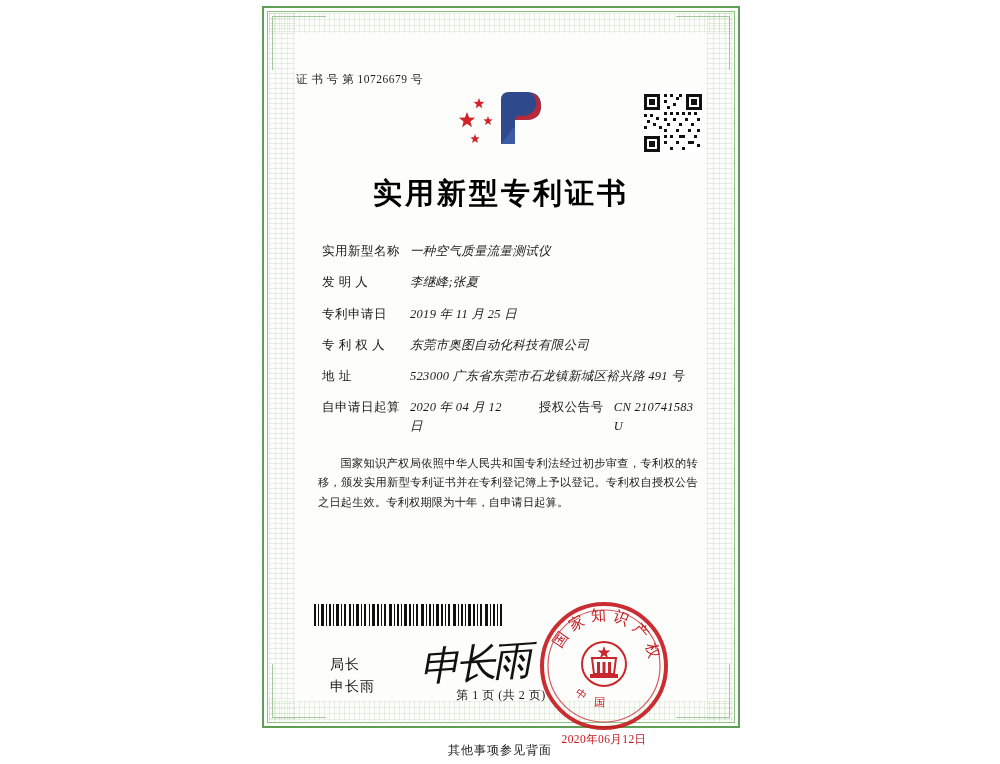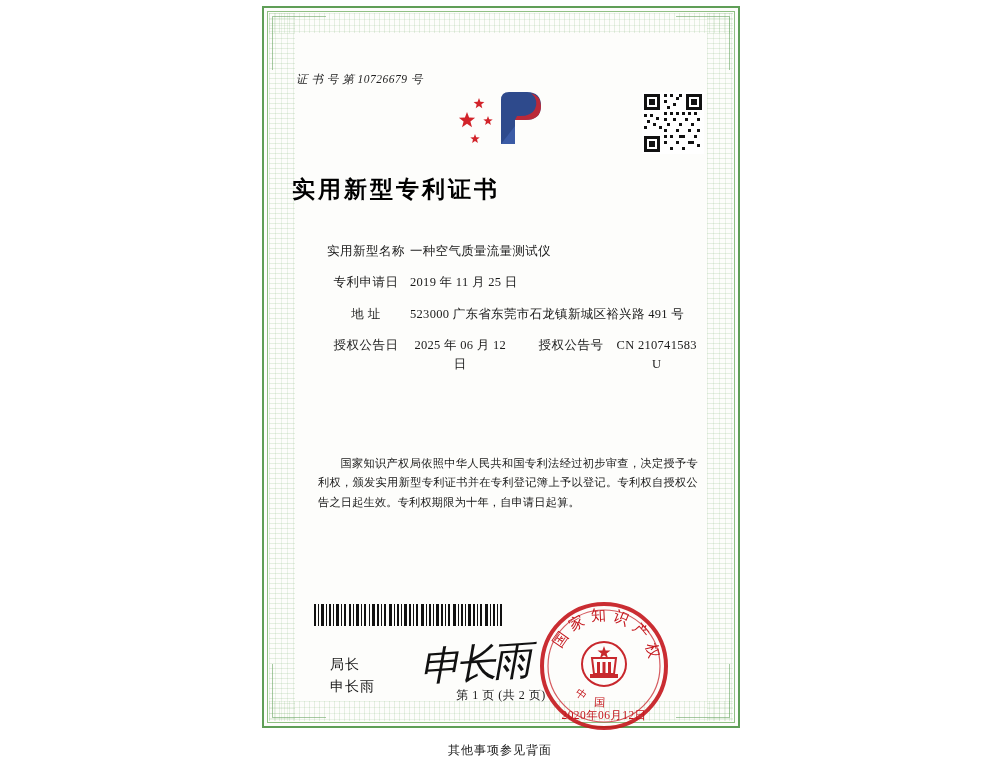--- a/index.html
+++ b/index.html
@@ -108,21 +108,20 @@
     bottom: 20px;
   }
 
   .cert-no {
     position: absolute;
     left: 4px;
     top: 36px;
     font-size: 11.5px;
     letter-spacing: 0.5px;
     color: #1e1e1e;
-    font-style: italic;
   }
 
   
   .emblem {
     position: absolute;
     left: 50%;
     top: 46px;
     transform: translateX(-50%);
     width: 92px;
     height: 70px;
@@ -135,49 +134,50 @@
     top: 56px;
     width: 62px;
     height: 62px;
   }
 
   .main-title {
     position: absolute;
     left: 0;
     right: 0;
     top: 138px;
-    font-size: 23px;
+    text-align: center;
+    font-size: 29px;
     font-weight: bold;
     letter-spacing: 3px;
     font-family: "DejaVu Serif", "Liberation Serif", serif;
     color: #000;
   }
 
   .fields {
     position: absolute;
     left: 30px;
     right: 10px;
     top: 206px;
-    text-align: center;
   }
   .field-row {
     display: flex;
     align-items: baseline;
     margin-bottom: 12.5px;
     font-size: 12.5px;
     line-height: 1.5;
   }
   .field-label {
     width: 88px;
     flex: none;
     letter-spacing: 0.5px;
     white-space: nowrap;
   }
   .field-value {
     letter-spacing: 0.3px;
+    font-style: italic;
   }
   .field-row.split {
     justify-content: flex-start;
   }
   .field-row .sep {
     display: inline-block;
     width: 30px;
   }
   .field-sub-label {
     letter-spacing: 0.5px;
@@ -233,21 +233,21 @@
   .seal {
     position: absolute;
     right: 36px;
     top: 560px;
     width: 140px;
     height: 140px;
   }
   .seal-date {
     position: absolute;
     right: 36px;
-    top: 672px;
+    top: 696px;
     width: 140px;
     text-align: center;
     color: #c4161c;
     font-size: 11.5px;
     letter-spacing: 0.4px;
   }
 
   .page-no {
     position: absolute;
     left: 0;
@@ -365,45 +365,53 @@
 
     <div class="main-title">实用新型专利证书</div>
 
     <div class="fields">
 
       <div class="field-row">
         <span class="field-label">实用新型名称</span>
         <span class="field-value">一种空气质量流量测试仪</span>
       </div>
 
+      <div class="field-row">
+        <span class="field-label">发  明  人</span>
+        <span class="field-value">李继峰;张夏</span>
+      </div>
 
 
       <div class="field-row">
         <span class="field-label">专利申请日</span>
         <span class="field-value">2019 年 11 月 25 日</span>
       </div>
 
+      <div class="field-row">
+        <span class="field-label">专 利 权 人</span>
+        <span class="field-value">东莞市奥图自动化科技有限公司</span>
+      </div>
 
       <div class="field-row">
         <span class="field-label">地      址</span>
         <span class="field-value">523000 广东省东莞市石龙镇新城区裕兴路 491 号</span>
       </div>
 
       <div class="field-row split">
-        <span class="field-label">授权公告日</span>
-        <span class="field-value">2025 年 06 月 12 日</span>
+        <span class="field-label">自申请日起算</span>
+        <span class="field-value">2020 年 04 月 12 日</span>
         <span class="sep"></span>
         <span class="field-sub-label">授权公告号</span>
         <span class="field-value" style="margin-left:10px;">CN 210741583 U</span>
       </div>
 
     </div>
 
     <div class="paragraphs">
-      <p>国家知识产权局依照中华人民共和国专利法经过初步审查，决定授予专利权，颁发实用新型专利证书并在专利登记簿上予以登记。专利权自授权公告之日起生效。专利权期限为十年，自申请日起算。</p>
+      <p>国家知识产权局依照中华人民共和国专利法经过初步审查，专利权的转移，颁发实用新型专利证书并在专利登记簿上予以登记。专利权自授权公告之日起生效。专利权期限为十年，自申请日起算。</p>
     </div>
 
     <div class="barcode">
       <svg viewBox="0 0 188 22" width="188" height="22" preserveAspectRatio="none" aria-hidden="true">
         <g fill="#111">
           <rect x="0" y="0" width="2" height="22"></rect>
             <rect x="4" y="0" width="1" height="22"></rect>
           <rect x="7" y="0" width="3" height="22"></rect>
             <rect x="12" y="0" width="1" height="22"></rect>
           <rect x="15" y="0" width="2" height="22"></rect>

